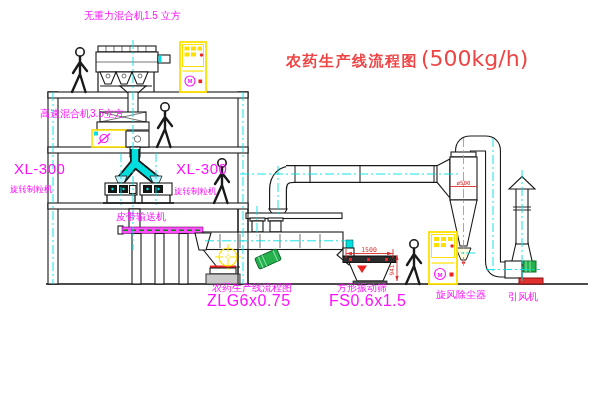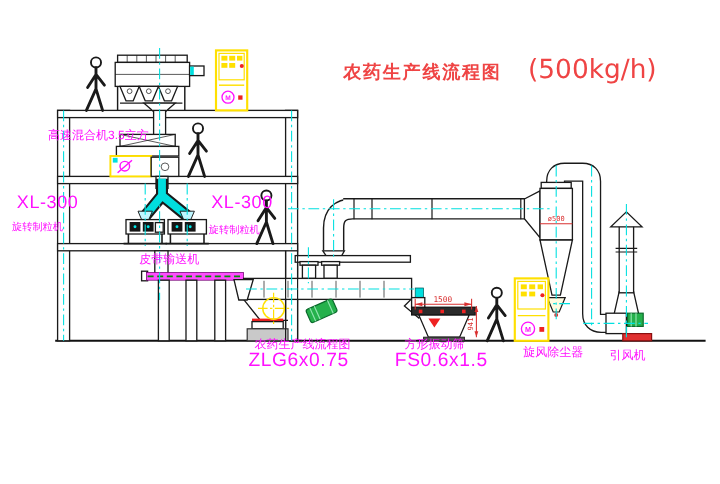--- a/index.html
+++ b/index.html
@@ -10,21 +10,21 @@
   .thin{fill:none;stroke:#1a1a1a;stroke-width:0.6;}
   .cl{fill:none;stroke:#00e0e0;stroke-width:0.9;stroke-dasharray:9 3 2 3;}
   .lbl{position:absolute;color:#ff10ff;white-space:nowrap;line-height:1.05;}
   .lbl-s{font-size:8.5px;}
   .lbl-m{font-size:10px;}
   .lbl-n{font-size:10px;}
   .lbl-model{font-family:Liberation Sans, sans-serif;font-size:15px;letter-spacing:.5px;}
   .lbl-model-lg{font-family:Liberation Sans, sans-serif;font-size:16px;letter-spacing:.5px;}
   .title{position:absolute;left:286px;top:46px;display:flex;align-items:baseline;gap:3px;color:#ef4444;}
   .title .cn{font-size:15px;font-weight:600;letter-spacing:1.5px;}
-  .title .cap{font-size:22px;font-weight:400;font-family:"DejaVu Sans",sans-serif;margin-left:19px;}
+  .title .cap{font-size:22px;font-weight:400;font-family:"DejaVu Sans",sans-serif;}
 </style>
 </head>
 <body>
 
 <div class="stage">
 <svg width="600" height="403" viewBox="0 0 600 403">
   <defs>
     <g id="person">
       <circle cx="0" cy="-40" r="4.2" fill="#fff" stroke="#1a1a1a" stroke-width="1.6"></circle>
       <path d="M0,-35.5 L0,-18 M0,-30 L-7,-19 M0,-30 L7,-21 M0,-18 L-8,0 M0,-18 L5.5,0" fill="none" stroke="#1a1a1a" stroke-width="2.4" stroke-linecap="round"></path>
@@ -244,20 +244,21 @@
   <use href="#person" transform="translate(80,92)"></use>
   <use href="#person" transform="translate(165,147)"></use>
   <use href="#person" transform="translate(222,203)"></use>
   <use href="#person" transform="translate(414,284)"></use>
 </svg>
 
 <div class="title">
   <span class="cn">农药生产线流程图</span>
   <span class="cap">(500kg/h)</span>
 </div>
+<div class="lbl lbl-m" style="left:84px;top:11px">无重力混合机1.5 立方</div>
 <div class="lbl lbl-m" style="left:40px;top:109px">高速混合机3.5立方</div>
 <div class="lbl lbl-model" style="left:14px;top:161px">XL-300</div>
 <div class="lbl lbl-s" style="left:10px;top:185px">旋转制粒机</div>
 <div class="lbl lbl-model" style="left:176px;top:161px">XL-300</div>
 <div class="lbl lbl-s" style="left:174px;top:187px">旋转制粒机</div>
 <div class="lbl lbl-n" style="left:116px;top:212px">皮带输送机</div>
 <div class="lbl lbl-n" style="left:212px;top:283px">农药生产线流程图</div>
 <div class="lbl lbl-model-lg" style="left:207px;top:293px">ZLG6x0.75</div>
 <div class="lbl lbl-n" style="left:337px;top:283px">方形振动筛</div>
 <div class="lbl lbl-model-lg" style="left:329px;top:293px">FS0.6x1.5</div>

